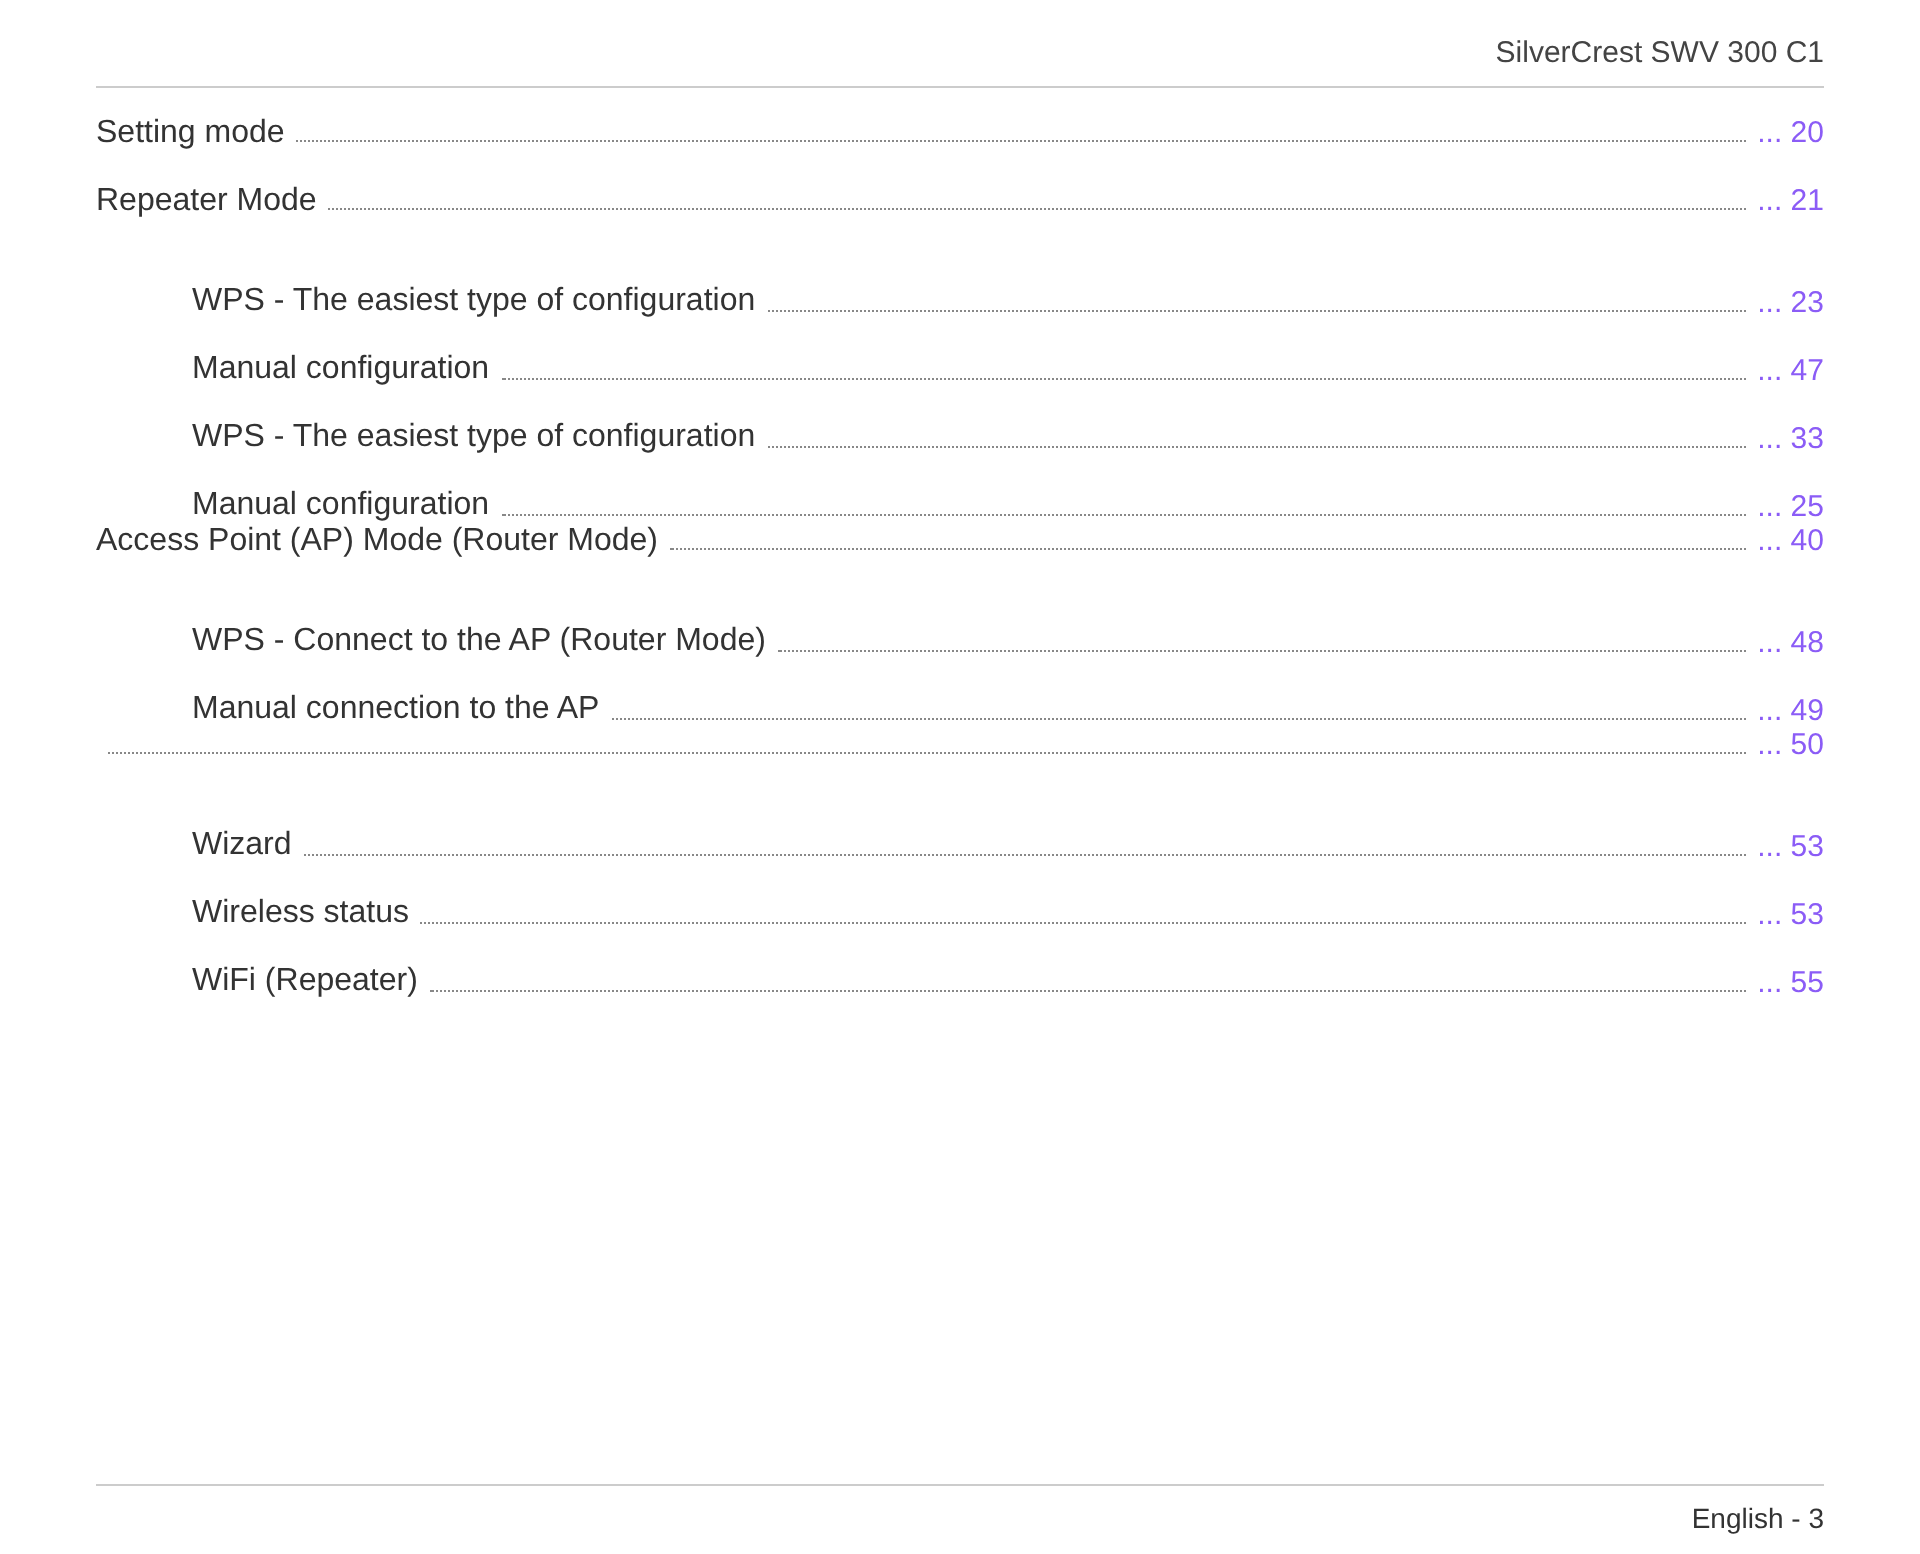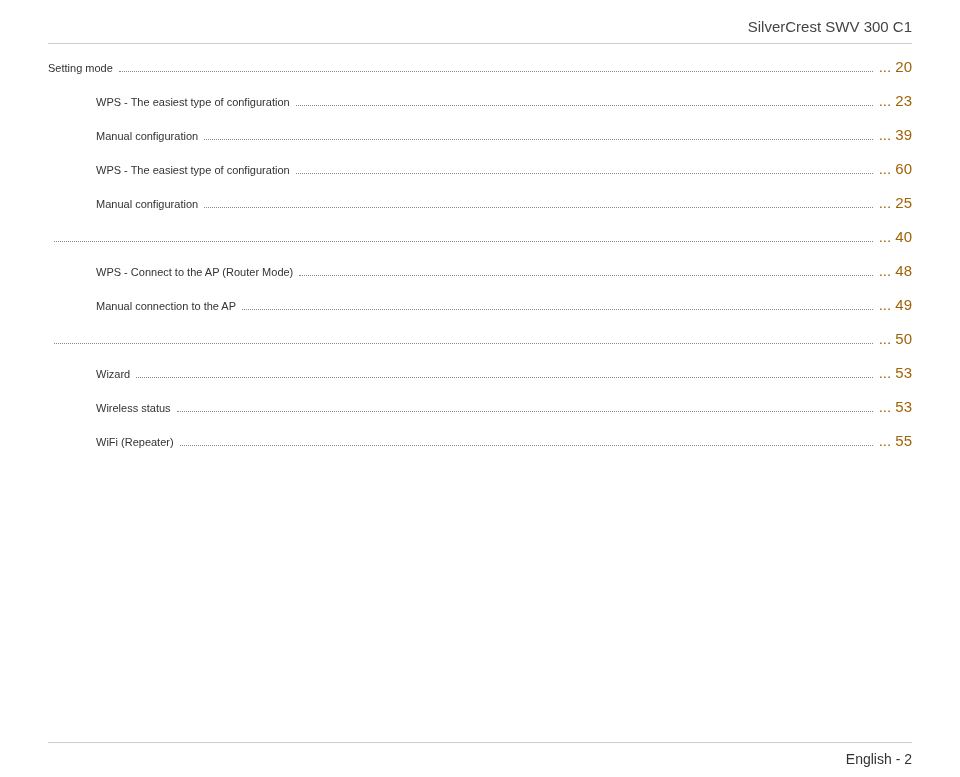--- a/index.html
+++ b/index.html
@@ -47,39 +47,40 @@
 
     .toc-row {
       display: flex;
       align-items: baseline;
       margin-bottom: 0px;
       min-height: 34px;
     }
 
     .toc-row.indented {
       padding-left: 48px;
+      align-items: flex-end;
     }
 
     .toc-label {
-      font-size: 11px;
+      font-size: 16px;
       color: #333333;
       white-space: nowrap;
       flex-shrink: 0;
     }
 
     .toc-dots {
       flex: 1;
       border-bottom: 1.5px dotted #888888;
       margin: 0 6px;
       margin-bottom: 4px;
     }
 
     .toc-page {
       font-size: 15px;
-      color: #a16207;
+      color: #8b5cf6;
       white-space: nowrap;
       flex-shrink: 0;
       min-width: 24px;
       text-align: right;
     }
 
     .footer {
       border-top: 1px solid #cccccc;
       display: flex;
       justify-content: flex-end;
@@ -100,41 +101,47 @@
   <div class="header">
     <span class="header-title">SilverCrest SWV 300 C1</span>
   </div>
 
   <div class="toc-table" id="toc-rows">
   <div class="toc-row">
         <span class="toc-label">Setting mode</span>
         <span class="toc-dots"></span>
         <span class="toc-page">... 20</span>
       </div>
+      <div class="toc-row">
+        <span class="toc-label">Repeater Mode</span>
+        <span class="toc-dots"></span>
+        <span class="toc-page">... 21</span>
+      </div>
       <div class="toc-row indented">
         <span class="toc-label">WPS - The easiest type of configuration</span>
         <span class="toc-dots"></span>
         <span class="toc-page">... 23</span>
       </div>
       <div class="toc-row indented">
         <span class="toc-label">Manual configuration</span>
         <span class="toc-dots"></span>
-        <span class="toc-page">... 39</span>
+        <span class="toc-page">... 47</span>
       </div>
       <div class="toc-row indented">
         <span class="toc-label">WPS - The easiest type of configuration</span>
         <span class="toc-dots"></span>
-        <span class="toc-page">... 60</span>
+        <span class="toc-page">... 33</span>
       </div>
       <div class="toc-row indented">
         <span class="toc-label">Manual configuration</span>
         <span class="toc-dots"></span>
         <span class="toc-page">... 25</span>
       </div>
       <div class="toc-row">
+        <span class="toc-label">Access Point (AP) Mode (Router Mode)</span>
         <span class="toc-dots"></span>
         <span class="toc-page">... 40</span>
       </div>
       <div class="toc-row indented">
         <span class="toc-label">WPS - Connect to the AP (Router Mode)</span>
         <span class="toc-dots"></span>
         <span class="toc-page">... 48</span>
       </div>
       <div class="toc-row indented">
         <span class="toc-label">Manual connection to the AP</span>
@@ -156,16 +163,16 @@
         <span class="toc-page">... 53</span>
       </div>
       <div class="toc-row indented">
         <span class="toc-label">WiFi (Repeater)</span>
         <span class="toc-dots"></span>
         <span class="toc-page">... 55</span>
       </div>
     </div>
 
   <div class="footer">
-    <span class="footer-text">English - 2</span>
+    <span class="footer-text">English - 3</span>
   </div>
 
 </div>
 
 </body></html>

